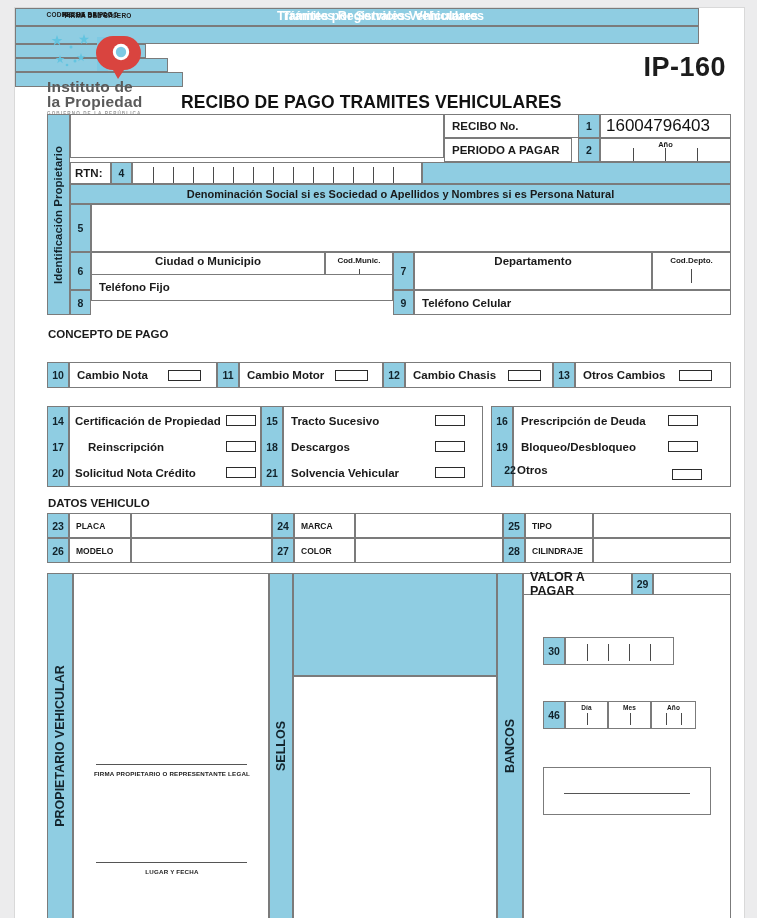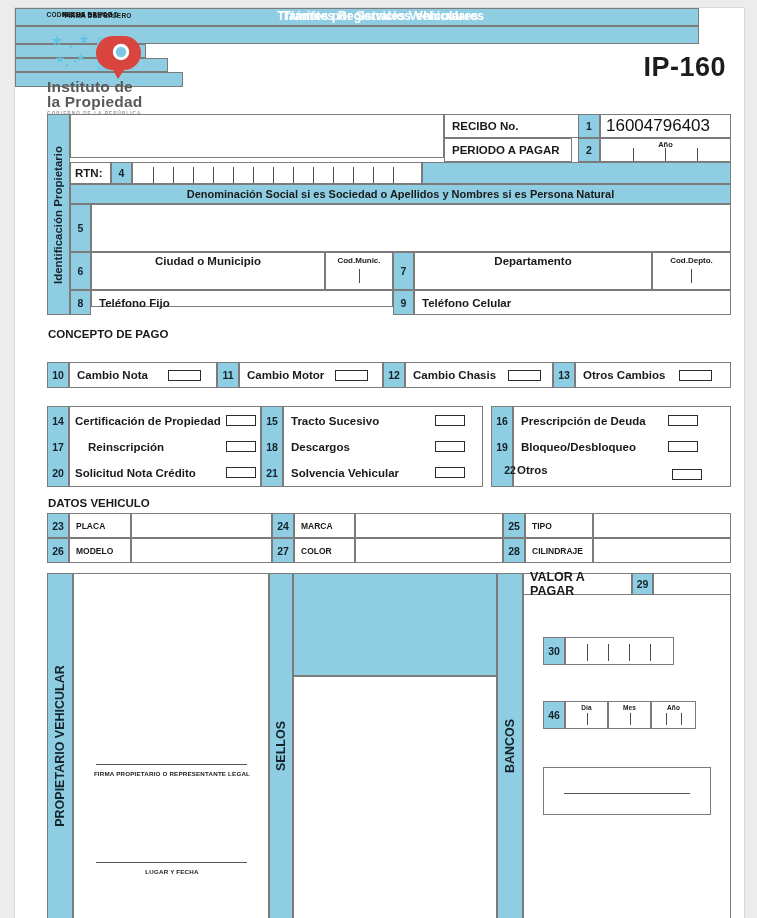--- a/index.html
+++ b/index.html
@@ -90,20 +90,21 @@
       <path d="M77 5 a17 17 0 0 1 0 34 l-6 9 -5 -9 a17 17 0 0 1 0 -34 z" fill="#d9443f"></path>
       <circle cx="74" cy="21" r="8.2" fill="#ffffff"></circle>
       <circle cx="74" cy="21" r="5.2" fill="#7ec9e3"></circle>
     </svg>
     <div class="logo-l1">Instituto de</div>
     <div class="logo-l1">la Propiedad</div>
     <div class="logo-l2">GOBIERNO DE LA REPÚBLICA</div>
   </div>
 
   <div id="ip-code">IP-160</div>
+  <div id="doc-title">RECIBO DE PAGO TRAMITES VEHICULARES</div>
 
   <div class="bx" style="left:429px;top:106px;width:162px;height:24px;">
     <div class="lbl" style="left:7px;top:0;height:22px;font-size:11.5px;">RECIBO No.</div>
   </div>
   <div class="num" style="left:563px;top:106px;width:22px;height:24px;">1</div>
   <div class="bx" style="left:585px;top:106px;width:131px;height:24px;">
     <div class="lbl" style="left:5px;top:0;height:22px;font-size:17px;font-weight:normal;color:#111;">16004796403</div>
   </div>
 
   <div class="bx" style="left:429px;top:130px;width:128px;height:24px;">
@@ -161,21 +162,21 @@
   <div class="num" style="left:378px;top:244px;width:21px;height:38px;">7</div>
   <div class="bx" style="left:637px;top:244px;width:79px;height:38px;">
     <div class="lbl ctr" style="left:0;top:0;width:100%;height:14px;font-size:8px;">Cod.Depto.</div>
     <div class="tick" style="left:38px;top:16px;height:14px;"></div>
   </div>
   <div class="bx" style="left:399px;top:244px;width:238px;height:38px;">
     <div class="lbl ctr" style="left:0;top:0;width:100%;height:16px;font-size:11.5px;">Departamento</div>
   </div>
 
   <div class="num" style="left:55px;top:282px;width:21px;height:25px;">8</div>
-  <div class="bx" style="left:76px;top:282px;width:302px;height:17px;padding-left:8px;">
+  <div class="bx" style="left:76px;top:266px;width:302px;height:27px;padding-left:8px;">
     <div class="lbl" style="left:7px;top:0;height:23px;font-size:11.5px;">Teléfono Fijo</div>
   </div>
   <div class="num" style="left:378px;top:282px;width:21px;height:25px;">9</div>
   <div class="bx" style="left:399px;top:282px;width:317px;height:25px;">
     <div class="lbl" style="left:7px;top:0;height:23px;font-size:11.5px;">Teléfono Celular</div>
   </div>
 
   <div class="sectitle" style="left:33px;top:320px;">CONCEPTO DE PAGO</div>
 
   <div class="bluehdr" style="left:32px;top:336px;width:684px;height:18px;">

